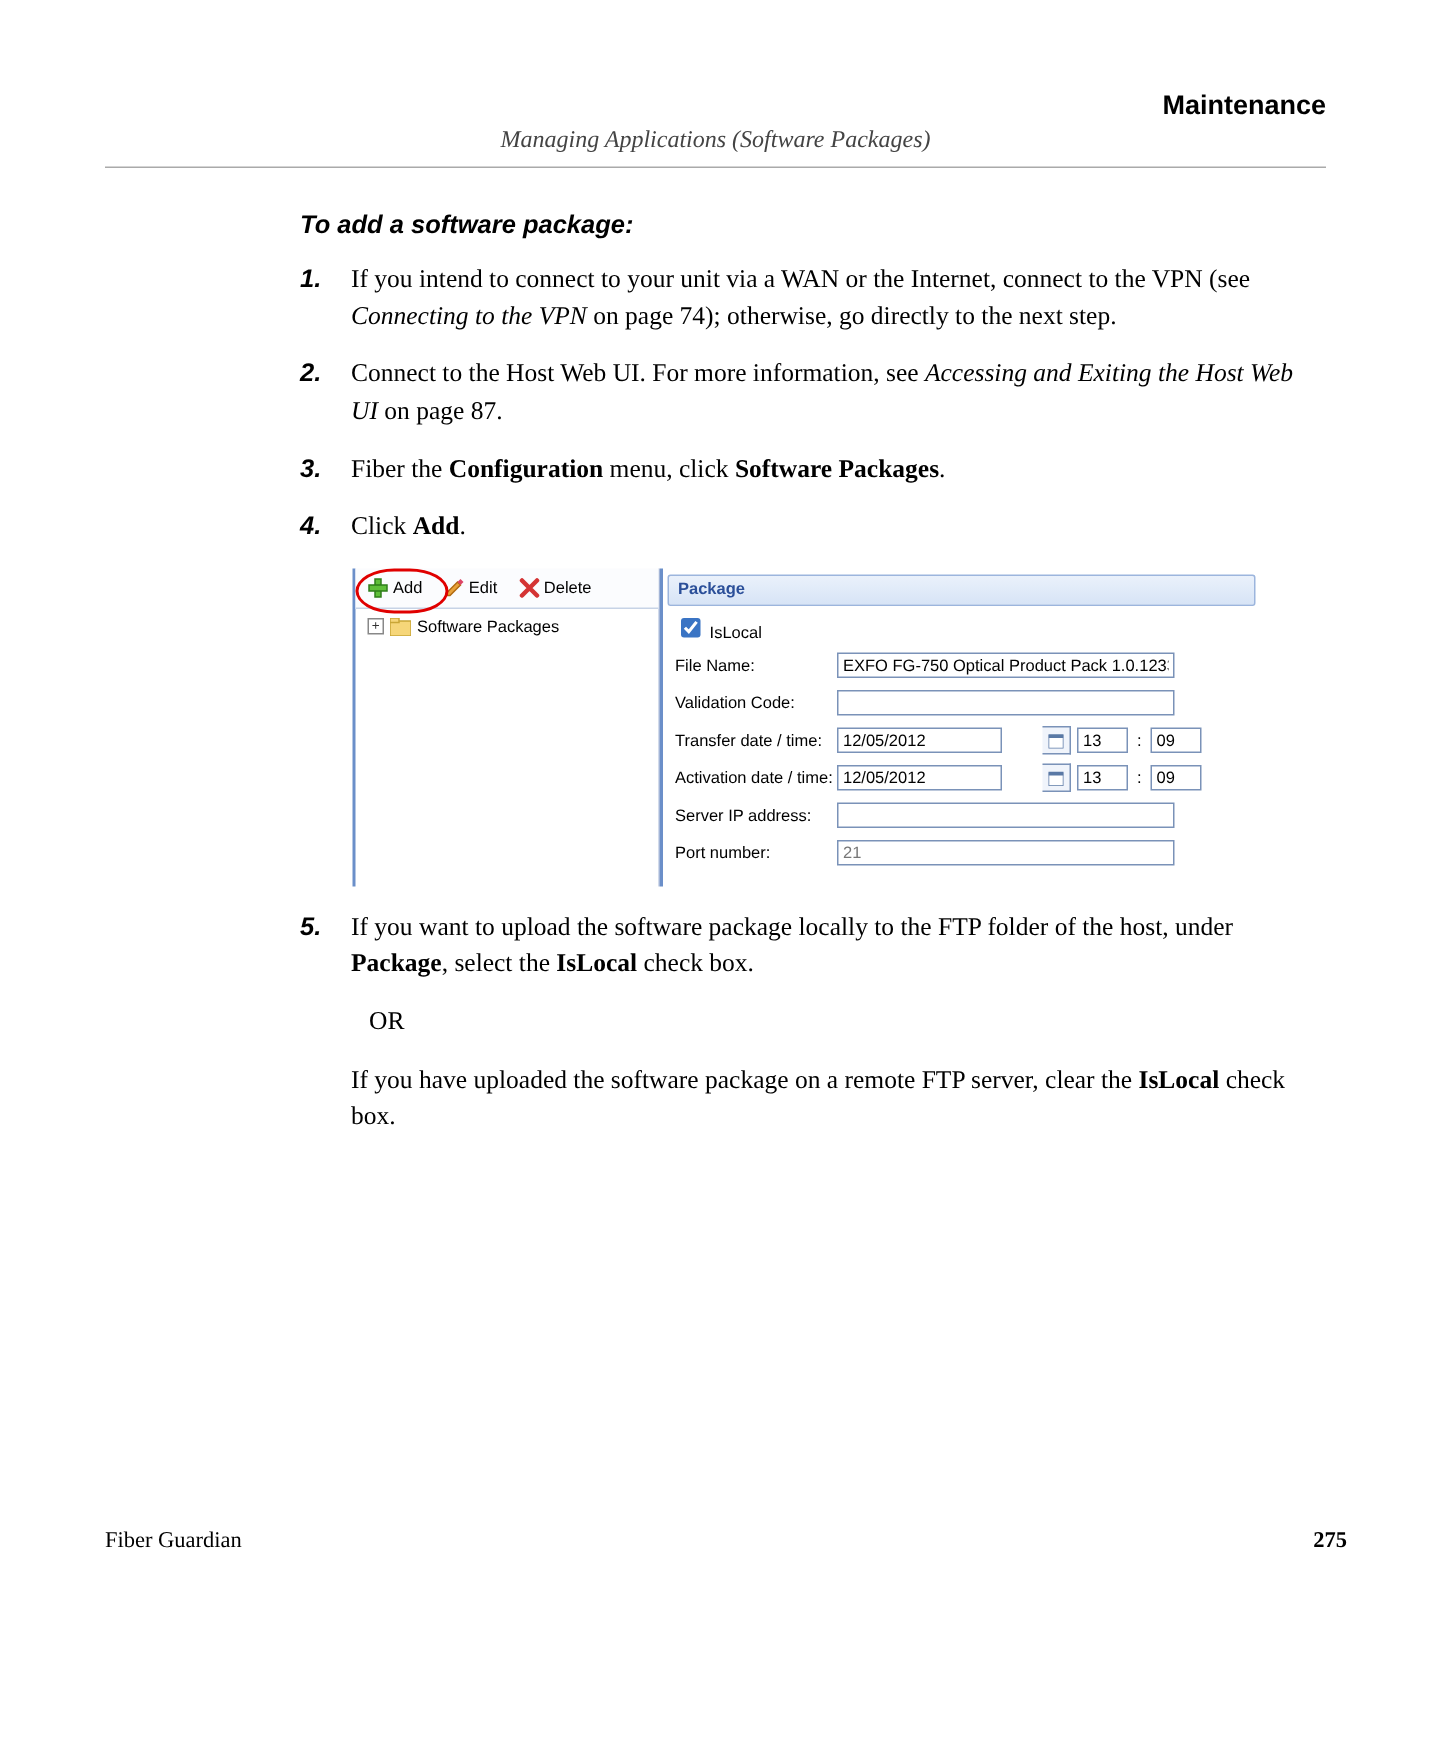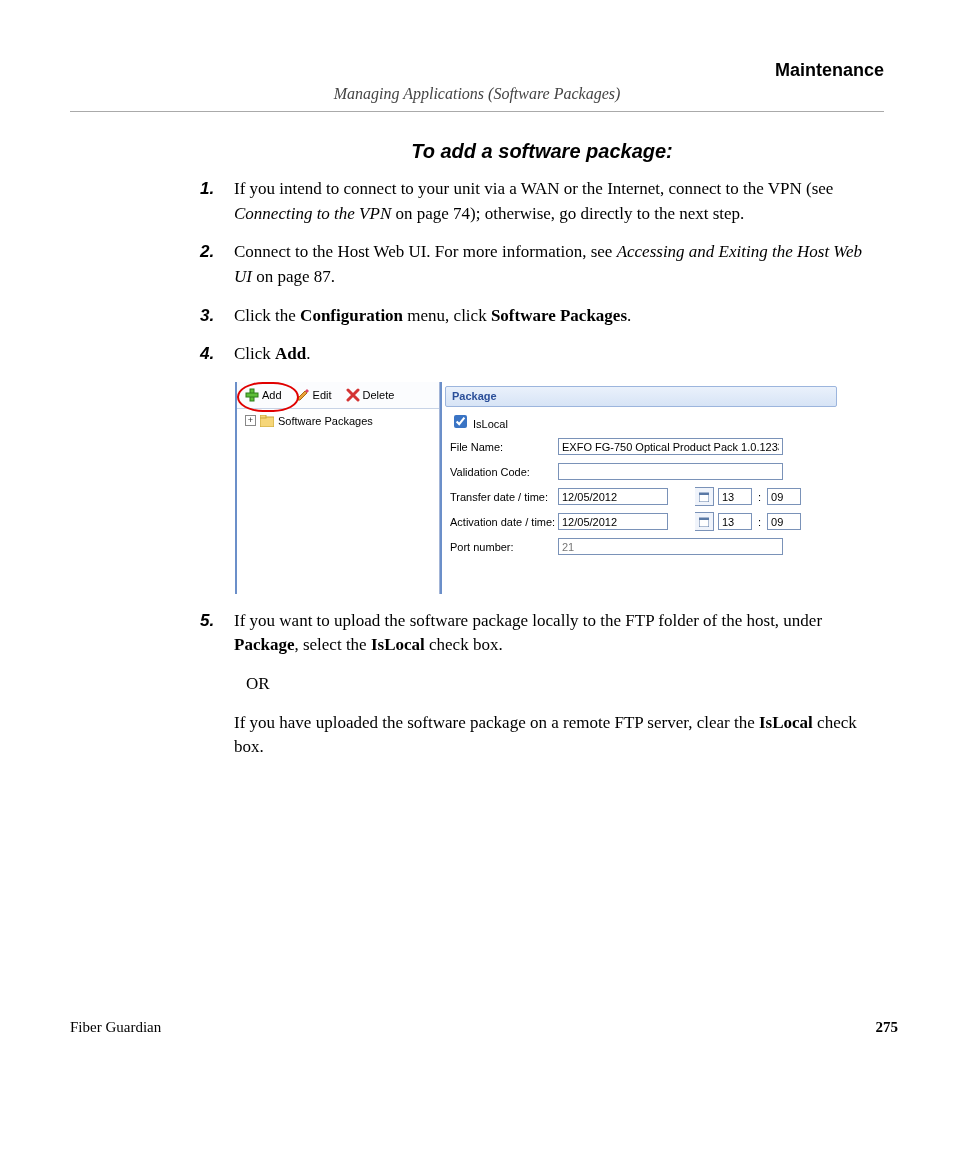--- a/index.html
+++ b/index.html
@@ -39,23 +39,22 @@
     border-top: 1px solid #aaa;
     margin: 0 0 28px 0;
   }
   .content {
     margin-left: 130px;
   }
   .lead {
     font-family: Arial, Helvetica, sans-serif;
     font-weight: bold;
     font-style: italic;
-    font-size: 20px;
+    font-size: 17px;
     margin: 0 0 14px 0;
-    text-align: center;
   }
   ol.steps {
     list-style: none;
     padding: 0;
     margin: 0;
   }
   ol.steps > li {
     display: flex;
     margin-bottom: 14px;
     font-size: 17px;
@@ -237,21 +236,21 @@
             <p>
           <span>Connect to the Host Web UI. For more information, see </span><span class="i">Accessing and Exiting the Host Web UI</span><span> on page 87.</span>
         </p>
           </div>
       </li>
 
       <li>
         <div class="num">3.</div>
         <div class="body">
             <p>
-          <span>Click the </span><span class="b">Configuration</span><span> menu, click </span><span class="b">Software Packages</span><span>.</span>
+          <span>Fiber the </span><span class="b">Configuration</span><span> menu, click </span><span class="b">Software Packages</span><span>.</span>
         </p>
           </div>
       </li>
 
       <li>
         <div class="num">4.</div>
         <div class="body">
             <p>
           <span>Click </span><span class="b">Add</span><span>.</span>
         </p>
@@ -342,20 +341,26 @@
                       <rect x="0" y="1" width="10" height="2" fill="#5a79a5"></rect>
                     </svg>
                   </span>
               </div>
               <input class="ss-input hm" value="13" style="">
               <span class="colon">:</span>
               <input class="ss-input hm" value="09" style="">
             </div>
           </div>
           <div class="prow">
+            <div class="plabel">Server IP address:</div>
+            <div class="pval">
+                <input class="ss-input" style="width: 225px;" value="">
+              </div>
+          </div>
+          <div class="prow">
             <div class="plabel">Port number:</div>
             <div class="pval">
                 <input class="ss-input readonly" style="width: 225px;" readonly="" value="21">
               </div>
           </div>
         </div>
       </div>
     </div>
 
     <ol class="steps">

